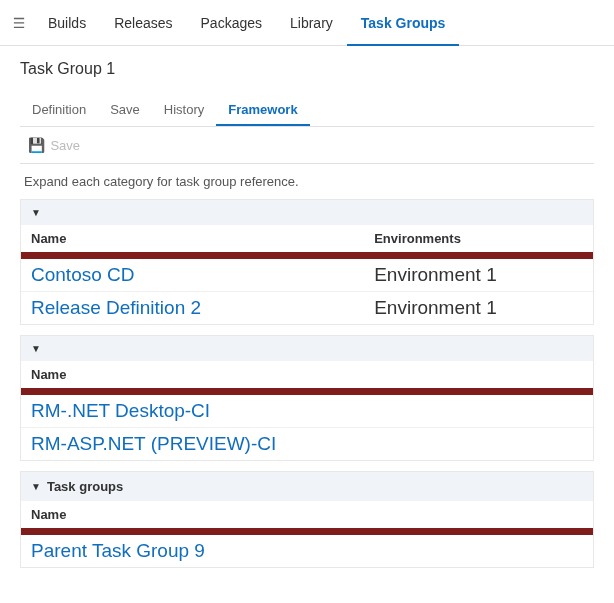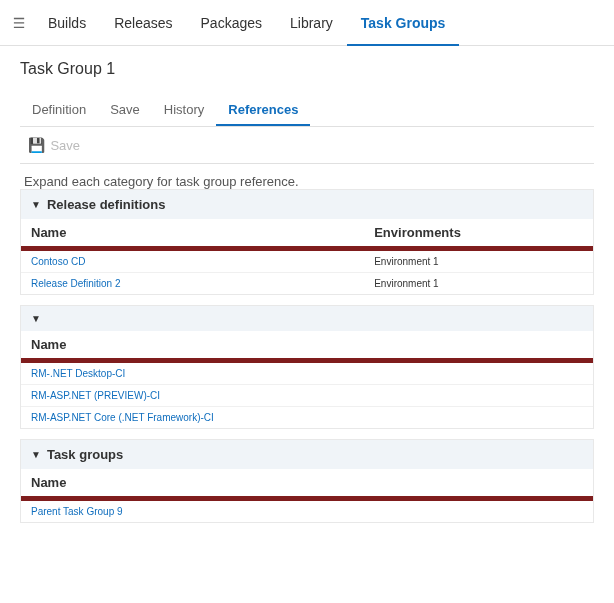--- a/index.html
+++ b/index.html
@@ -123,20 +123,21 @@
     }
     .toolbar-btn.disabled {
       color: #bbb;
       cursor: not-allowed;
     }
 
     
     .desc-text {
       color: #555;
       font-size: 13px;
+      margin-bottom: 10px;
       padding-left: 4px;
     }
 
     
     .section {
       margin-bottom: 10px;
       border: 1px solid #e8e8e8;
     }
     .section-header {
       background: #f0f4f8;
@@ -157,25 +158,25 @@
     .ref-table {
       width: 100%;
       border-collapse: collapse;
     }
     .ref-table th {
       text-align: left;
       padding: 6px 10px;
       font-weight: 600;
       font-size: 13px;
       color: #333;
-      border-bottom: 5px solid #7f1d1d;
+      border-bottom: 7px solid #7f1d1d;
     }
     .ref-table td {
       padding: 5px 10px;
-      font-size: 10px;
+      font-size: 19px;
       border-bottom: 1px solid #f0f0f0;
     }
     .ref-table tr:last-child td {
       border-bottom: none;
     }
     .link {
       color: #106ebe;
       text-decoration: none;
       cursor: pointer;
     }
@@ -195,37 +196,36 @@
   <a class="nav-item active">Task Groups</a>
 </nav>
 
 <div class="page-content">
   <h1 class="page-title">Task Group 1</h1>
 
   <div class="sub-tabs">
     <div class="sub-tab">Definition</div>
     <div class="sub-tab">Save</div>
     <div class="sub-tab">History</div>
-    <div class="sub-tab active">References</div>
+    <div class="sub-tab active">Framework</div>
   </div>
 
   <div class="toolbar">
     <button class="toolbar-btn disabled">
       <span style="font-size:14px; color:#bbb;">💾</span>
       <span>Save</span>
     </button>
   </div>
 
   <p class="desc-text">Expand each category for task group reference.</p>
 
   <div id="sections-container">
       <div class="section">
         <div class="section-header">
           <span style="font-size:10px;">▼</span>
-          <span>Release definitions</span>
         </div>
         <div class="section-body">
           <table class="ref-table">
             <thead>
               <tr>
                 <th class="col-name">Name</th>
                 <th class="col-env">Environments</th>
               </tr>
             </thead>
             <tbody>
@@ -251,23 +251,20 @@
               <tr>
                 <th class="col-name">Name</th>
               </tr>
             </thead>
             <tbody>
               <tr>
                 <td class="col-name"><a class="link">RM-.NET Desktop-CI</a></td>
               </tr>
               <tr>
                 <td class="col-name"><a class="link">RM-ASP.NET (PREVIEW)-CI</a></td>
-              </tr>
-              <tr>
-                <td class="col-name"><a class="link">RM-ASP.NET Core (.NET Framework)-CI</a></td>
               </tr>
             </tbody>
           </table>
         </div>
       </div>
       <div class="section">
         <div class="section-header">
           <span style="font-size:10px;">▼</span>
           <span>Task groups</span>
         </div>

